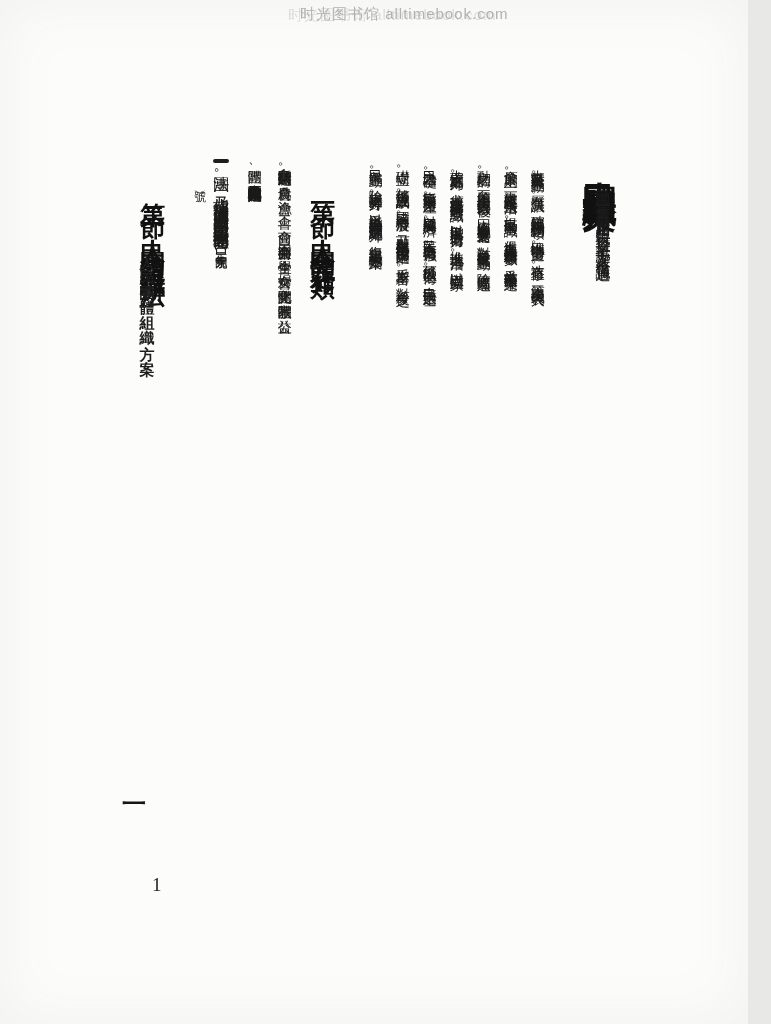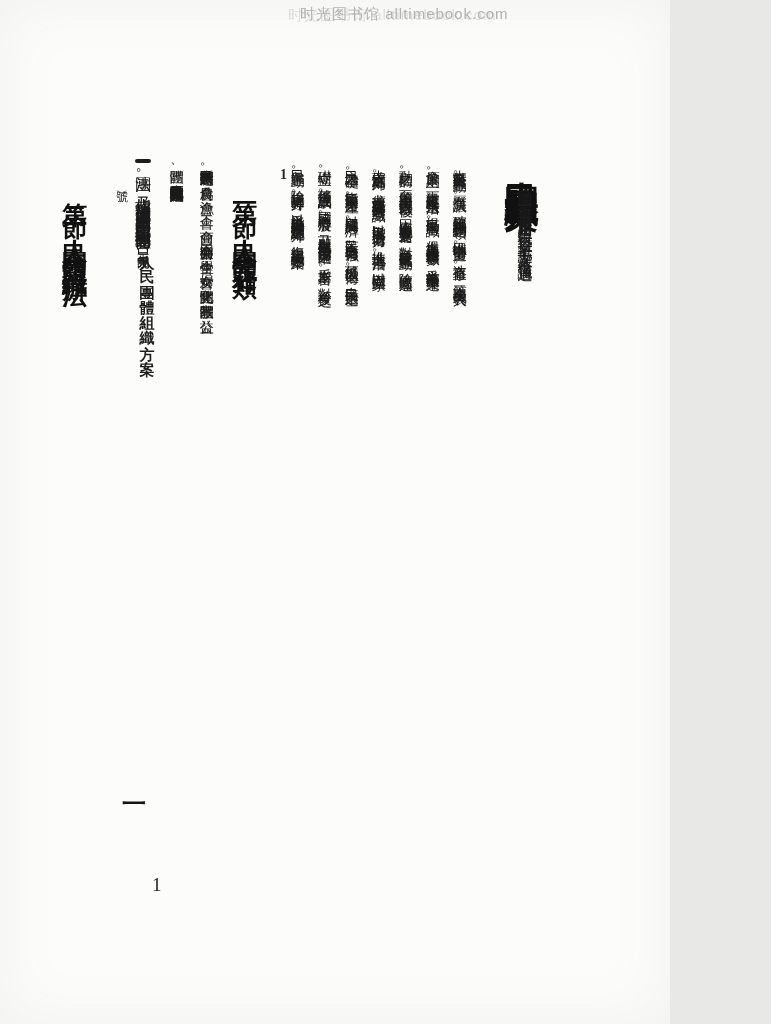--- a/index.html
+++ b/index.html
@@ -2,21 +2,21 @@
 <html><head>
 <meta charset="utf-8">
 <style>
   html,body{margin:0;padding:0;}
   body{
     width:771px;height:1024px;
     background:#e8e8e6;
     font-family:"Liberation Serif","DejaVu Serif",serif;
   }
   .page{
-    position:relative;width:670px;height:1024px;overflow:hidden;
+    position:relative;width:748px;height:1024px;overflow:hidden;
     background:#fcfcfa;
     color:#1b1b1b;
   }
   
   .page::after{
     content:"";position:absolute;inset:0;pointer-events:none;
     box-shadow:inset 0 0 60px rgba(120,120,110,0.08);
   }
   .watermark{
     position:absolute;top:5px;left:300px;

